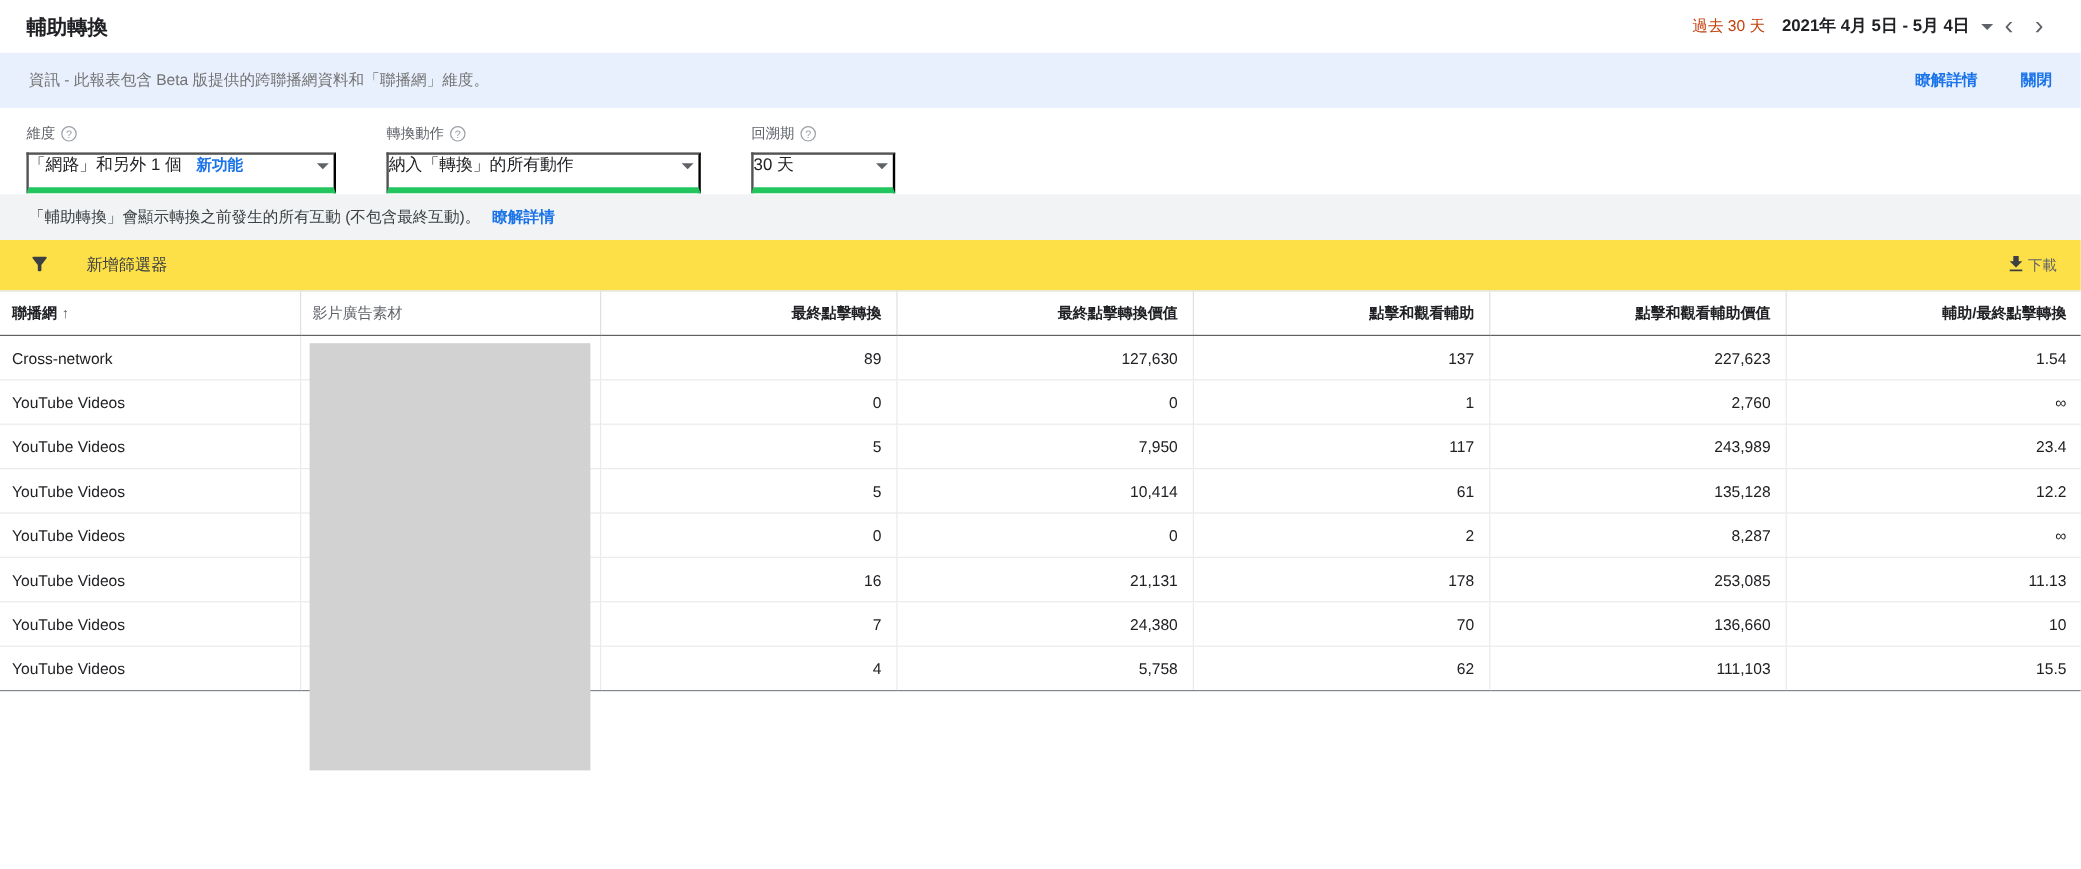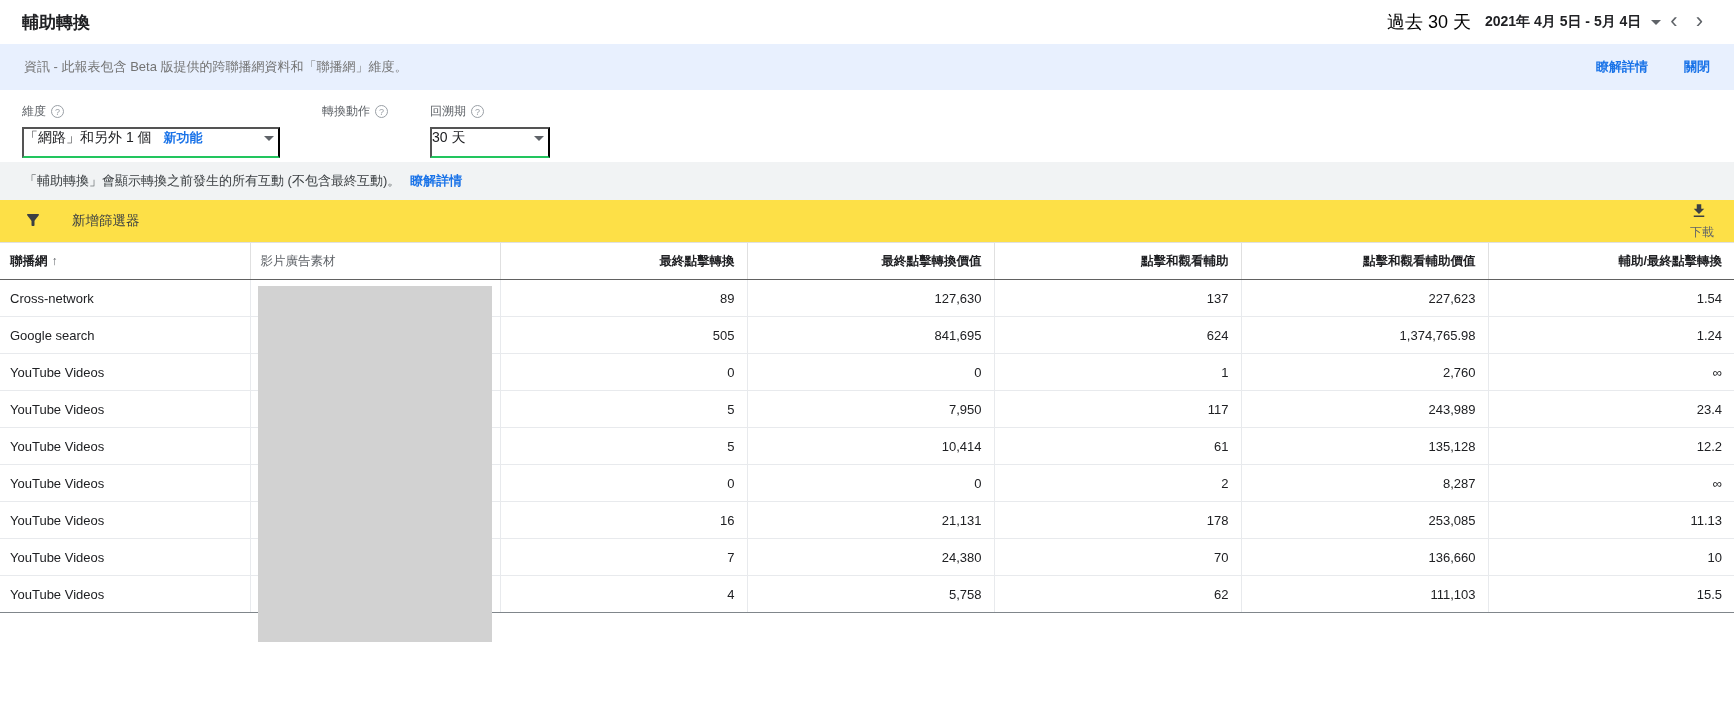--- a/index.html
+++ b/index.html
@@ -7,54 +7,54 @@
   body {
     font-family:"Liberation Sans", sans-serif;
     background:#ffffff; color:#202124; overflow:hidden;
   }
   .page { width:1734px; height:724px; background:#fff; }
 
   
   .topbar { height:44px; display:flex; align-items:center; justify-content:space-between; padding:0 22px; background:#fff; }
   .title { font-size:17px; font-weight:700; color:#202124; }
   .date-area { display:flex; align-items:center; }
-  .date-preset { font-size:18px; color:#000000; margin-right:14px; }
+  .date-preset { font-size:13px; color:#c2410c; margin-right:14px; }
   .date-picker { display:flex; align-items:center; gap:10px; background:none; border:none; cursor:pointer; font-family:inherit; }
   .date-value { font-size:14px; font-weight:700; color:#202124; }
   .tri { width:0; height:0; border-left:5px solid transparent; border-right:5px solid transparent; border-top:5px solid #5f6368; display:inline-block; }
   .chev { background:none; border:none; color:#5f6368; font-size:22px; line-height:1; cursor:pointer; padding:0 9px; font-family:inherit; }
   .chev .chev-glyph { display:inline-block; transform:translateY(-1px); }
 
   
   .info-banner { height:46px; background:#e8f0fe; display:flex; align-items:center; justify-content:space-between; padding:0 24px; }
   .info-text { font-size:13px; color:#737373; }
   .banner-links { display:flex; align-items:center; gap:36px; }
   .link { color:#1a73e8; font-size:13px; font-weight:700; cursor:pointer; background:none; border:none; font-family:inherit; }
 
   
   .controls { display:flex; align-items:flex-start; gap:42px; padding:13px 22px 0 22px; height:72px; background:#fff; }
   .control { display:flex; flex-direction:column; }
   .control-label { display:flex; align-items:center; gap:5px; font-size:12px; color:#5f6368; margin-bottom:7px; }
   .help { width:13px; height:13px; border:1px solid #9aa0a6; border-radius:50%; color:#9aa0a6; font-size:9px; display:inline-flex; align-items:center; justify-content:center; cursor:pointer; }
-  .control-value { display:flex; align-items:center; gap:12px; font-size:14px; color:#202124; border-bottom:2px solid #22c55e; padding:0 4px 9px 0; cursor:pointer; background:none; font-family:inherit; }
+  .control-value { display:flex; align-items:center; gap:12px; font-size:14px; color:#202124; border-bottom:5px solid #22c55e; padding:0 4px 9px 0; cursor:pointer; background:none; font-family:inherit; }
   .control-value .tri { margin-left:auto; }
   .ctrl-dimension { min-width:258px; }
   .ctrl-action { min-width:262px; }
   .ctrl-lookback { min-width:120px; }
   .badge-new { color:#1a73e8; font-size:13px; font-weight:700; white-space:nowrap; }
 
   
   .notice { height:38px; background:#f1f3f4; display:flex; align-items:center; gap:10px; padding:16px 24px; font-size:13px; color:#3c4043; }
 
   
   .toolbar { height:42px; display:flex; align-items:center; justify-content:space-between; padding:0 20px 0 24px; background:#fde047; }
   .toolbar-left { display:flex; align-items:center; gap:30px; }
   .icon-btn { background:none; border:none; cursor:pointer; display:inline-flex; align-items:center; justify-content:center; }
   .filter-label { font-size:13.5px; color:#3c4043; cursor:pointer; }
-  .download { display:flex; flex-direction:column; align-items:flex-start; gap:1px; background:none; border:none; cursor:pointer; font-family:inherit; }
+  .download { display:flex; flex-direction:row; align-items:center; gap:1px; background:none; border:none; cursor:pointer; font-family:inherit; }
   .download-label { font-size:12px; color:#5f6368; }
 
   
   .table-wrap { position:relative; width:1454px; }
   table { width:1734px; border-collapse:collapse; table-layout:fixed; }
   col.c1 { width:250px; } col.c2 { width:250px; } col.c3 { width:247px; }
   col.c4 { width:247px; } col.c5 { width:247px; } col.c6 { width:247px; } col.c7 { width:246px; }
   thead th { height:37px; font-size:12.5px; font-weight:700; color:#202124; background:#fff;
     border-top:1px solid #e0e0e0; border-bottom:1px solid #616161; border-right:1px solid #e0e0e0; padding:0 12px; white-space:nowrap; }
   thead th:nth-child(2) { color:#5f6368; font-weight:400; }
@@ -105,20 +105,24 @@
         <span>「網路」和另外 1 個</span>
         <span class="badge-new">新功能</span>
         <span class="tri"></span>
       </button>
     </div>
     <div class="control">
       <div class="control-label">
         <span>轉換動作</span>
         <span class="help">?</span>
       </div>
+      <button class="control-value ctrl-action">
+        <span>納入「轉換」的所有動作</span>
+        <span class="tri"></span>
+      </button>
     </div>
     <div class="control">
       <div class="control-label">
         <span>回溯期</span>
         <span class="help">?</span>
       </div>
       <button class="control-value ctrl-lookback">
         <span>30 天</span>
         <span class="tri"></span>
       </button>
@@ -177,29 +181,20 @@
           <tr>
             <td class="col-left">Cross-network</td>
             <td class="col-left"></td>
             <td class="col-right">89</td>
             <td class="col-right">127,630</td>
             <td class="col-right">137</td>
             <td class="col-right">227,623</td>
             <td class="col-right">1.54</td>
           </tr>
           <tr>
-            <td class="col-left">Google search</td>
-            <td class="col-left"></td>
-            <td class="col-right">505</td>
-            <td class="col-right">841,695</td>
-            <td class="col-right">624</td>
-            <td class="col-right">1,374,765.98</td>
-            <td class="col-right">1.24</td>
-          </tr>
-          <tr>
             <td class="col-left">YouTube Videos</td>
             <td class="col-left"></td>
             <td class="col-right">0</td>
             <td class="col-right">0</td>
             <td class="col-right">1</td>
             <td class="col-right">2,760</td>
             <td class="col-right">∞</td>
           </tr>
           <tr>
             <td class="col-left">YouTube Videos</td>

